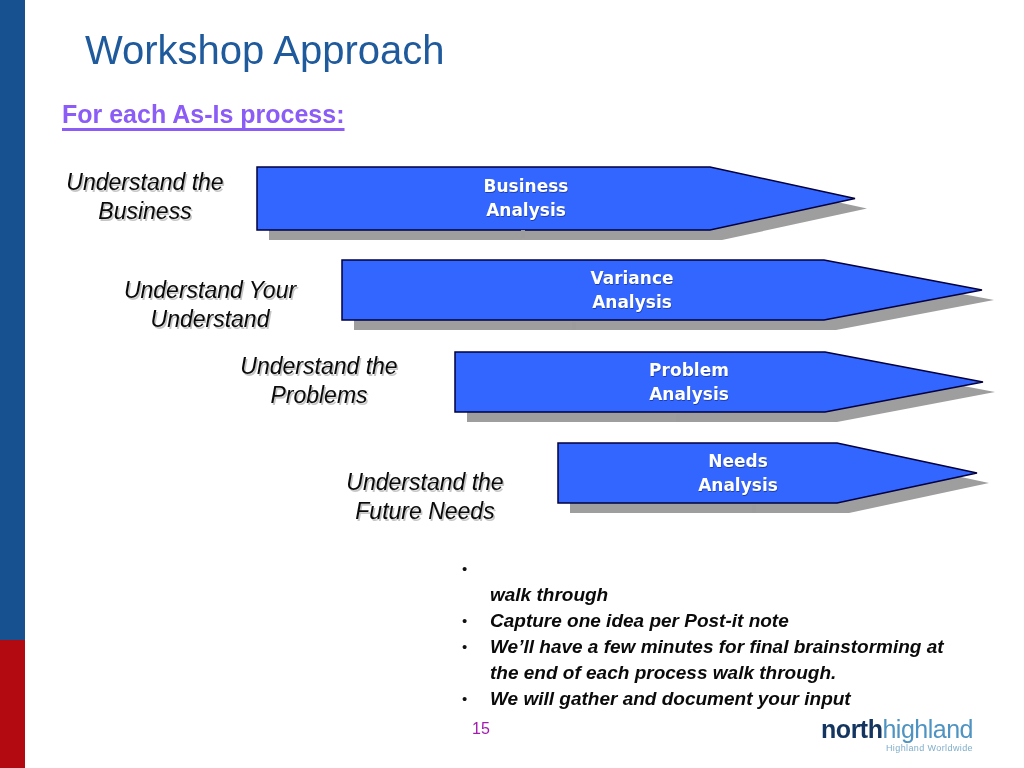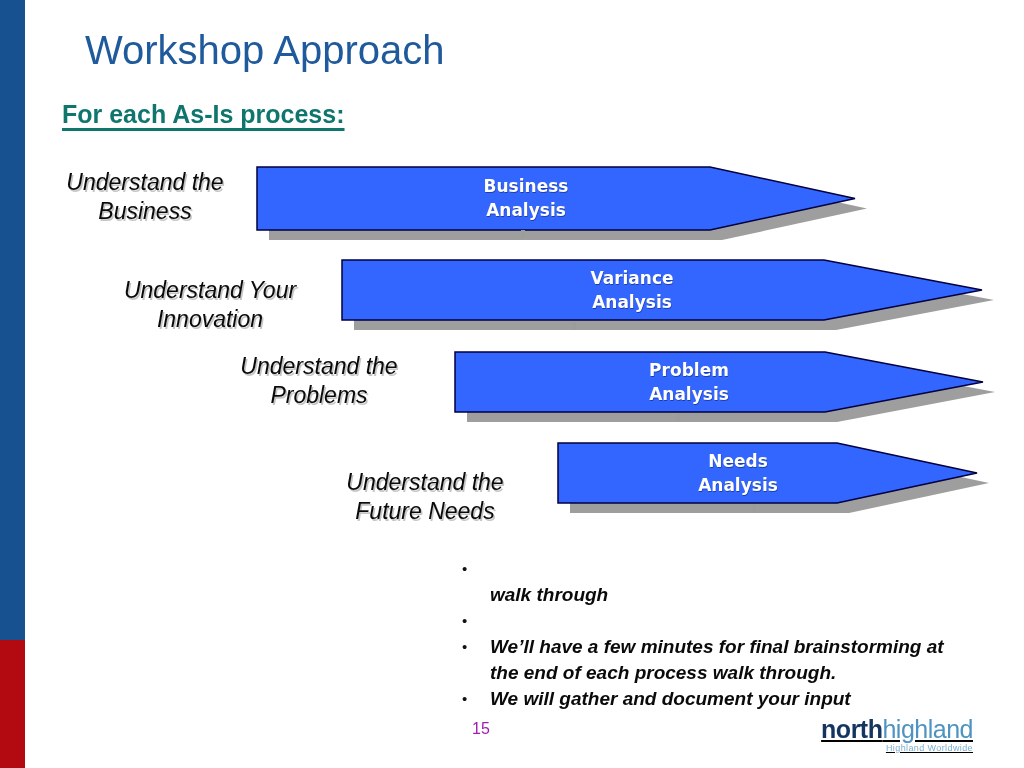--- a/index.html
+++ b/index.html
@@ -15,21 +15,21 @@
   .bar-blue { position: absolute; left: 0; top: 0; width: 25px; height: 640px; background: #17518F; }
   .bar-red  { position: absolute; left: 0; top: 640px; width: 25px; height: 128px; background: #B20A10; }
 
   .title {
     position: absolute; left: 85px; top: 30px;
     font-size: 40px; line-height: 1; letter-spacing: 0px;
     color: #1F5A9C; font-weight: 400; white-space: nowrap;
   }
   .subtitle {
     position: absolute; left: 62px; top: 100px;
-    font-size: 25px; font-weight: bold; color: #0f766e;
+    font-size: 25px; font-weight: bold; color: #8b5cf6;
     text-decoration: underline; text-decoration-thickness: 2.5px; text-underline-offset: 5px;
     white-space: nowrap;
   }
 
   .row-label {
     position: absolute; width: 240px;
     font-size: 23px; font-weight: normal; font-style: italic;
     color: #0a0a0a; text-align: center; line-height: 29px;
     text-shadow: 1.5px 1.5px 0 rgba(150,150,150,0.55);
   }
@@ -89,21 +89,21 @@
     text-shadow: -1px -1px 0 #fff, 1px -1px 0 #fff, -1px 1px 0 #fff, 1px 1px 0 #fff,
                  -2px 0 0 #fff, 2px 0 0 #fff, 0 -2px 0 #fff, 0 2px 0 #fff;
   }
   .awi-tagline {
     position: absolute; left: 7px; top: 80px; width: 100px;
     font-size: 5.5px; font-weight: bold; color: #C2272D; white-space: nowrap;
     text-shadow: -1px 0 0 #fff, 1px 0 0 #fff, 0 -1px 0 #fff, 0 1px 0 #fff;
   }
 
   
-  .nh-logo { position: absolute; left: 813px; top: 716px; width: 160px; text-align: right; text-decoration: underline; }
+  .nh-logo { position: absolute; left: 813px; top: 716px; width: 160px; text-align: right; }
   .nh-word { font-size: 25px; letter-spacing: -0.5px; line-height: 26px; white-space: nowrap; }
   .nh-north { font-weight: bold; color: #14355F; }
   .nh-highland { font-weight: normal; color: #4E93C1; }
   .nh-tagline { font-size: 9px; color: #7FAECB; letter-spacing: 0.4px; margin-top: 1px; }
 </style>
 </head>
 <body>
 
 <div id="slide">
 
@@ -113,21 +113,21 @@
   <div class="title">Workshop Approach</div>
   <div class="subtitle">For each As-Is process:</div>
 
 
   <div class="row-label" id="label-1">
     <span>Understand the</span><br>
     <span>Business</span>
   </div>
   <div class="row-label" id="label-2">
     <span>Understand Your</span><br>
-    <span>Innovation</span>
+    <span>Understand</span>
   </div>
   <div class="row-label" id="label-3">
     <span>Understand the</span><br>
     <span>Problems</span>
   </div>
   <div class="row-label" id="label-4">
     <span>Understand the</span><br>
     <span>Future Needs</span>
   </div>
 
@@ -173,20 +173,23 @@
   <div class="bullets">
     <div class="bullet">
       <span class="dot">•</span>
       <span class="btext">
         <br>
         <span>walk through</span>
       </span>
     </div>
     <div class="bullet">
       <span class="dot">•</span>
+      <span class="btext">
+        <span>Capture one idea per Post-it note</span>
+      </span>
     </div>
     <div class="bullet">
       <span class="dot">•</span>
       <span class="btext">
         <span>We’ll have a few minutes for final brainstorming at</span><br>
         <span>the end of each process walk through.</span>
       </span>
     </div>
     <div class="bullet">
       <span class="dot">•</span>

